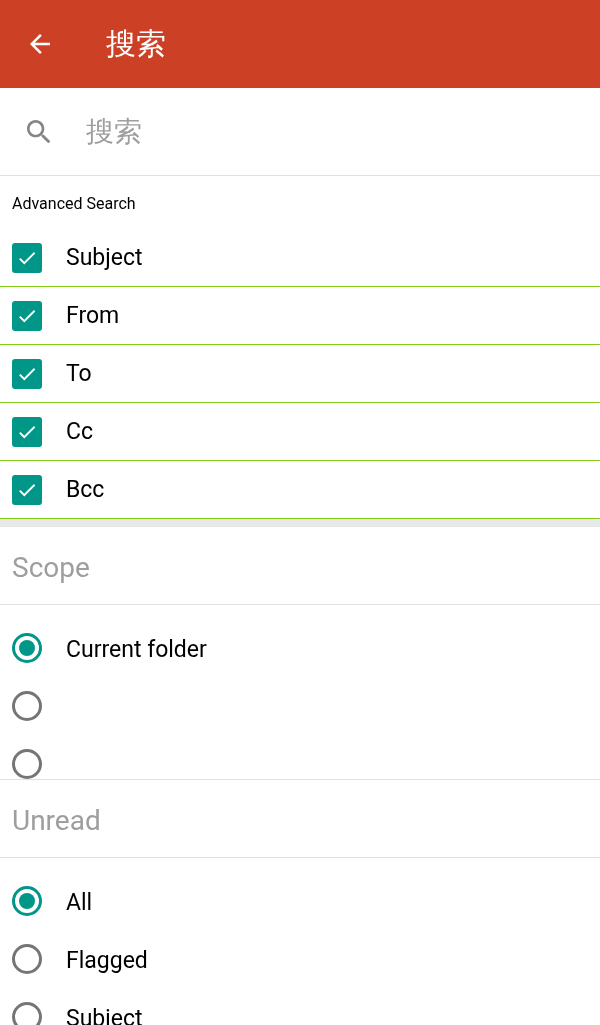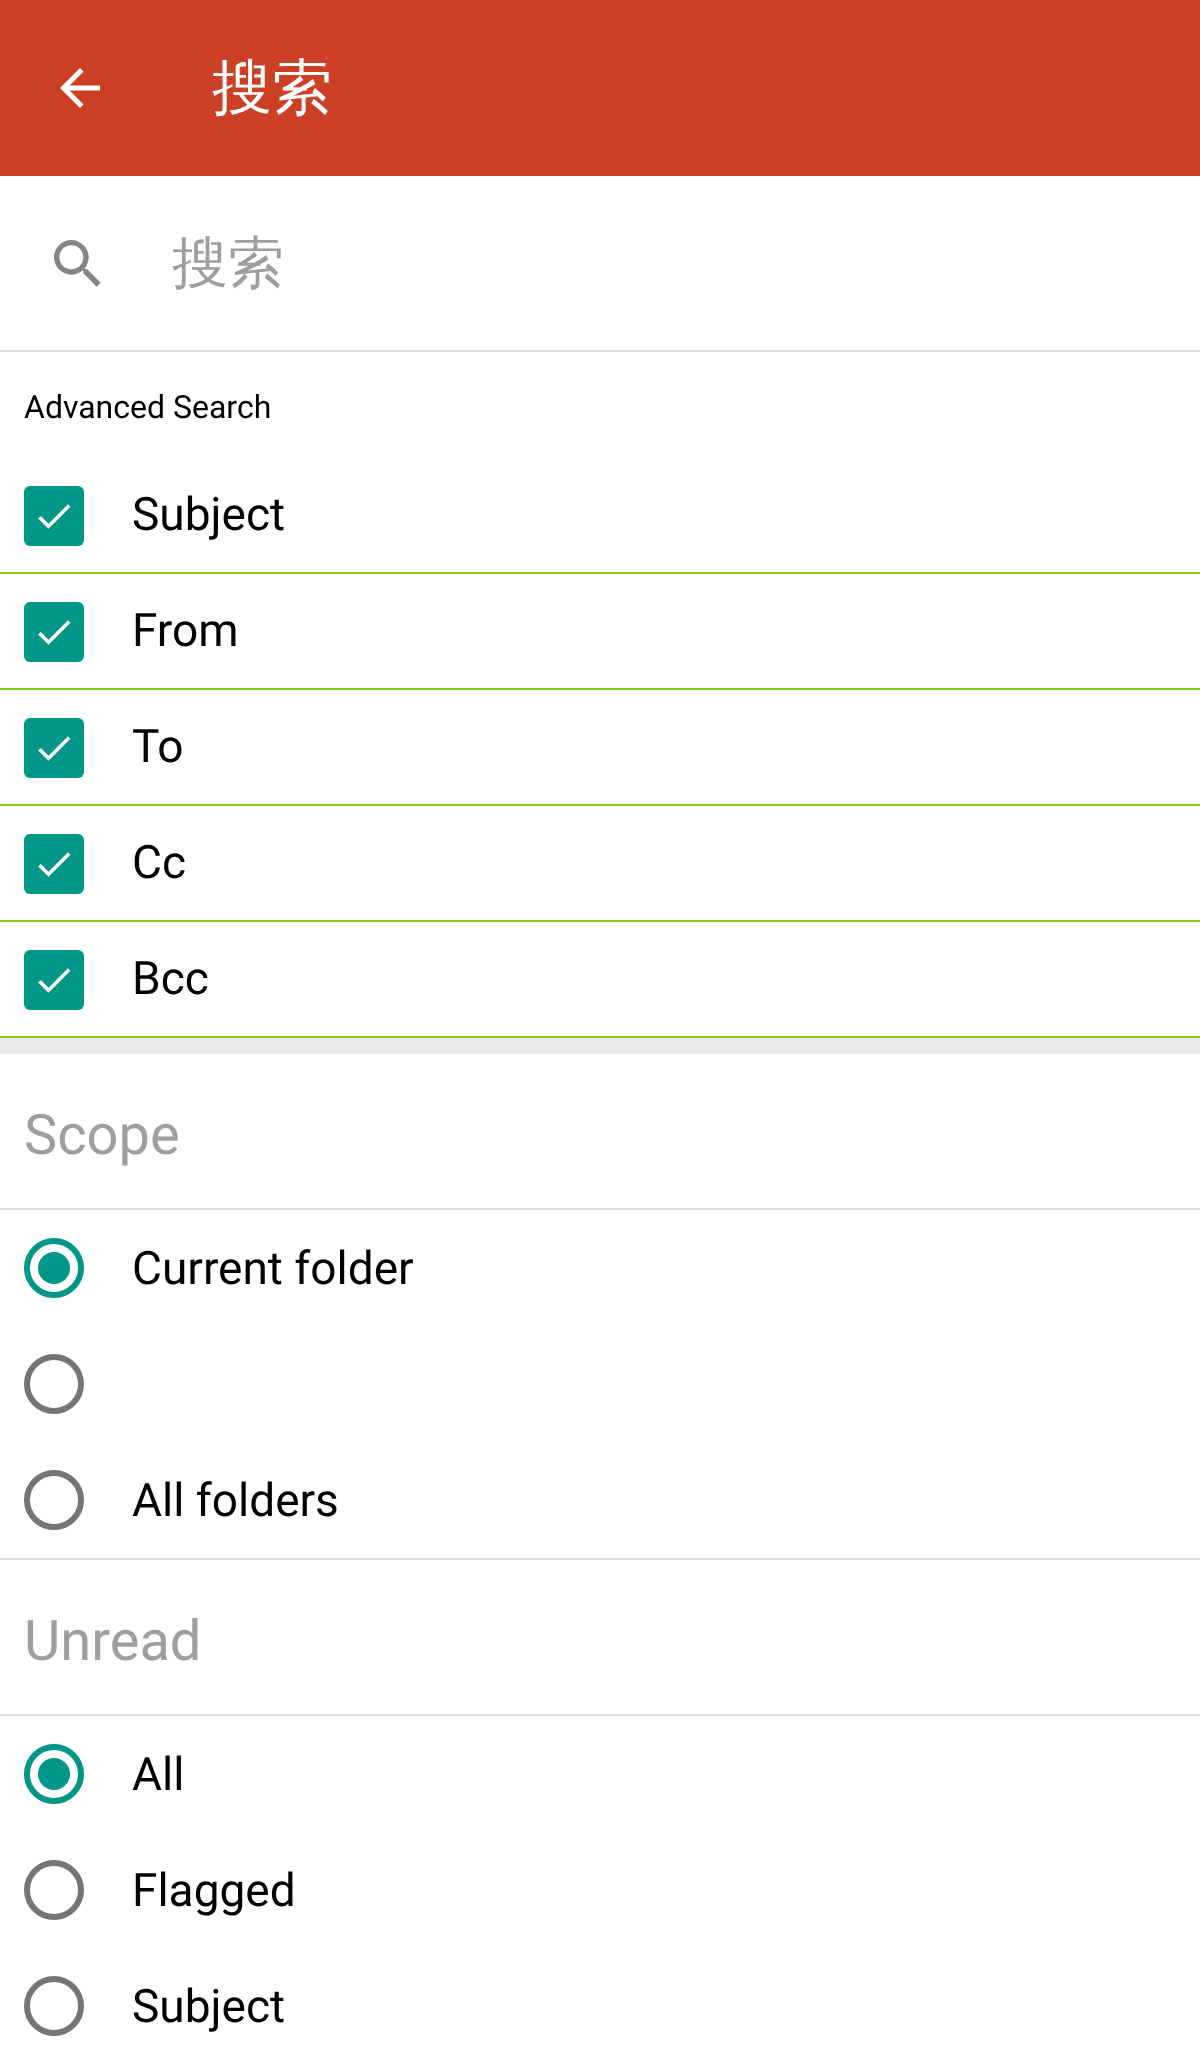--- a/index.html
+++ b/index.html
@@ -107,21 +107,21 @@
       color: #000;
       margin-left: 24px;
     }
     .divider {
       height: 8px;
       background: #e8e8e8;
     }
     .radio-row {
       height: 58px;
       display: flex;
-      align-items: center;
+      align-items: flex-end;
       padding: 0 12px;
       cursor: pointer;
     }
     .radio {
       width: 30px;
       height: 30px;
       border-radius: 50%;
       border: 3px solid #757575;
       display: flex;
       align-items: center;
@@ -225,21 +225,20 @@
   <div class="radio selected"></div>
   <div class="radio-label">Current folder</div>
 </div>
 
 <div class="radio-row">
   <div class="radio"></div>
 </div>
 
 <div class="radio-row">
   <div class="radio"></div>
-  <div class="radio-label">All folders</div>
 </div>
 
 <div class="thin-divider"></div>
 
 <div class="section-title-muted">Unread</div>
 <div class="thin-divider"></div>
 
 <div class="radio-row">
   <div class="radio selected"></div>
   <div class="radio-label">All</div>

